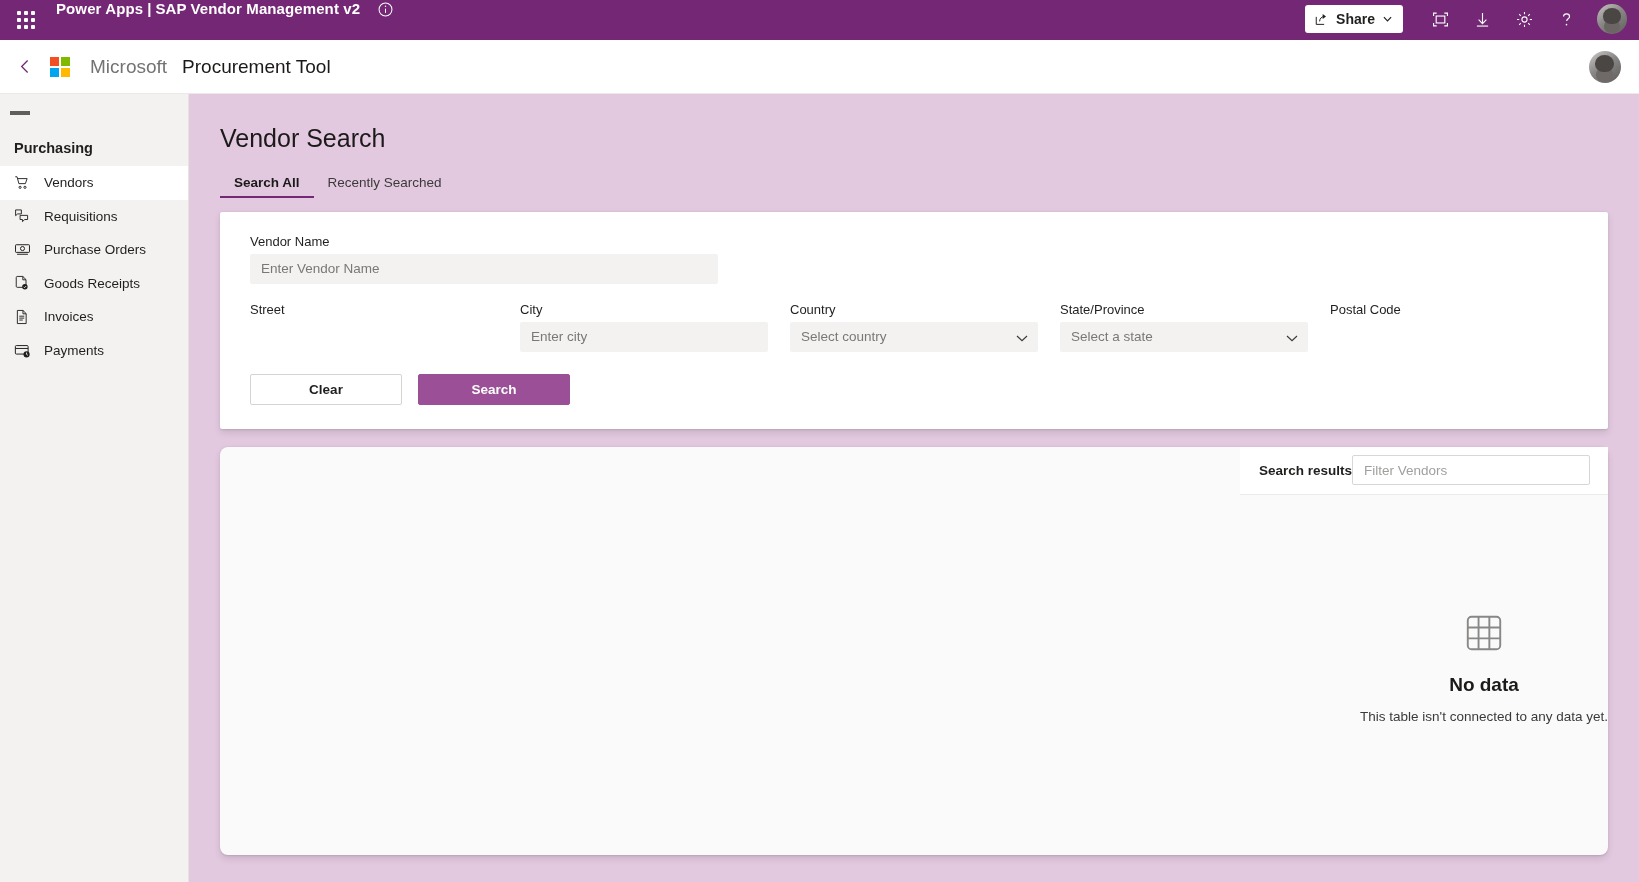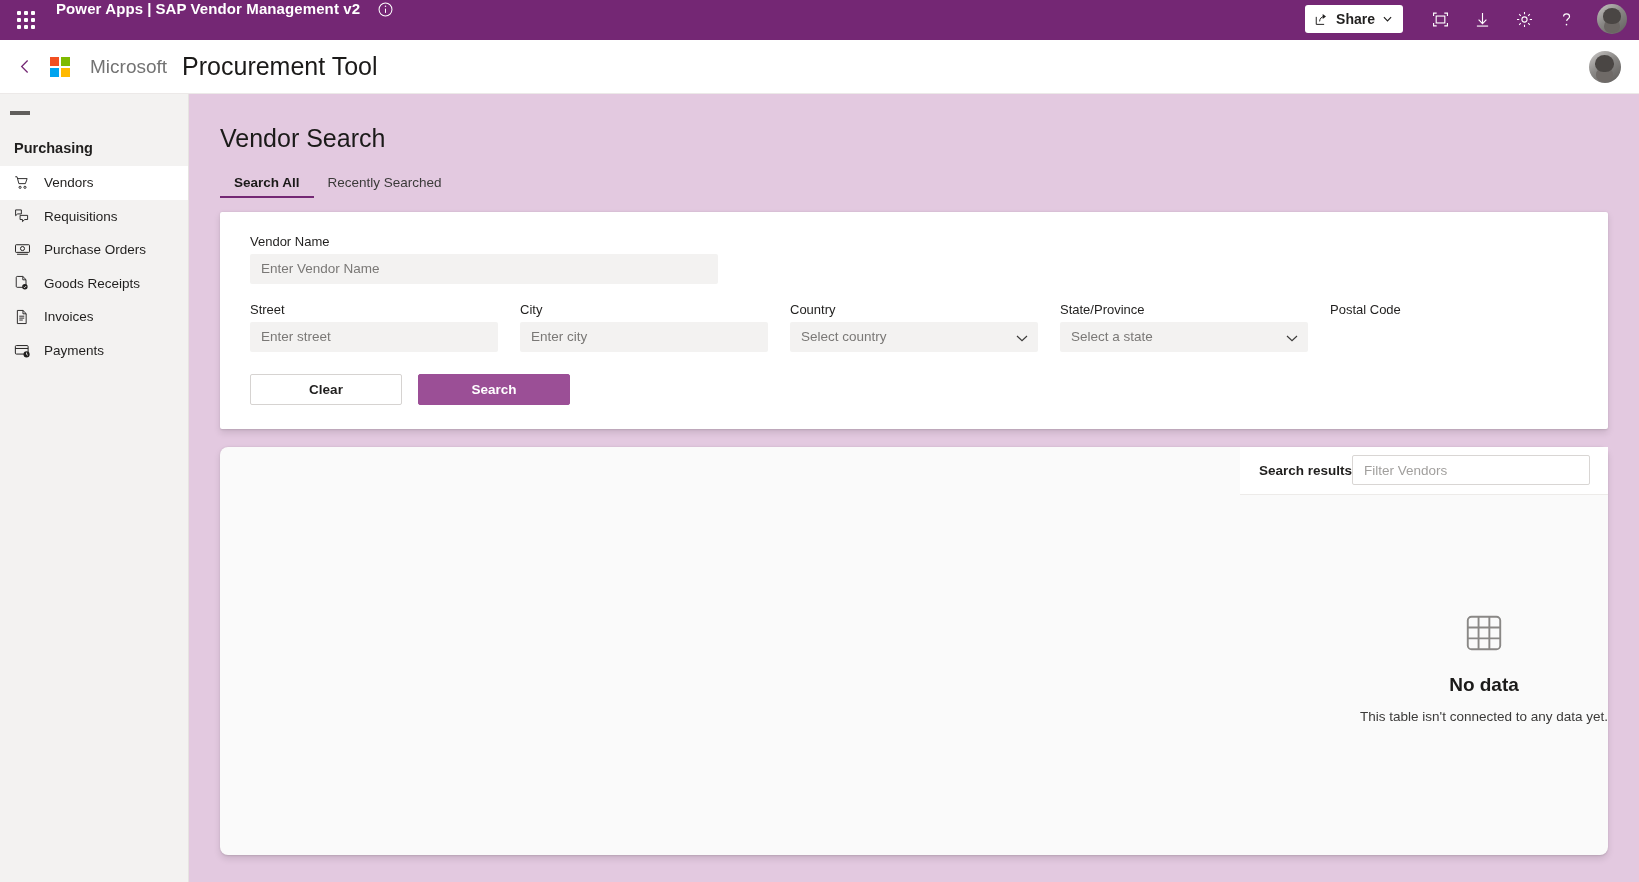--- a/index.html
+++ b/index.html
@@ -103,21 +103,21 @@
   .ms-logo i { display: block; }
   .ms-logo i:nth-child(1){ background:#f25022; }
   .ms-logo i:nth-child(2){ background:#7fba00; }
   .ms-logo i:nth-child(3){ background:#00a4ef; }
   .ms-logo i:nth-child(4){ background:#ffb900; }
   .ms-word {
     margin-left: 20px; font-size: 19px;
     color: #737373; font-weight: 400;
   }
   .app-name {
-    margin-left: 15px; font-size: 25px;
+    margin-left: 15px; font-size: 19px;
     color: #1b1a19; font-weight: 400;
   }
   .avatar-hdr {
     margin-left: auto;
     width: 32px; height: 32px; border-radius: 50%;
     background: linear-gradient(145deg,#cfcccb 0%,#8a8886 45%,#5d5a58 100%);
     overflow: hidden; position: relative; cursor: pointer;
   }
   .avatar-hdr::after {
     content: ""; position: absolute;
@@ -510,21 +510,20 @@
         <div class="row-one">
           <div class="fld">
             <label class="field-label">Vendor Name</label>
             <input class="inp" type="text" placeholder="Enter Vendor Name" style="">
           </div>
         </div>
 
         <div class="row-grid">
           <div class="fld">
             <label class="field-label">Street</label>
-            <input class="inp" type="text" placeholder="Enter street" style="">
           </div>
 
           <div class="fld">
             <label class="field-label">City</label>
             <input class="inp" type="text" placeholder="Enter city" style="">
           </div>
 
           <div class="fld">
             <label class="field-label">Country</label>
             <div class="sel-wrap">

